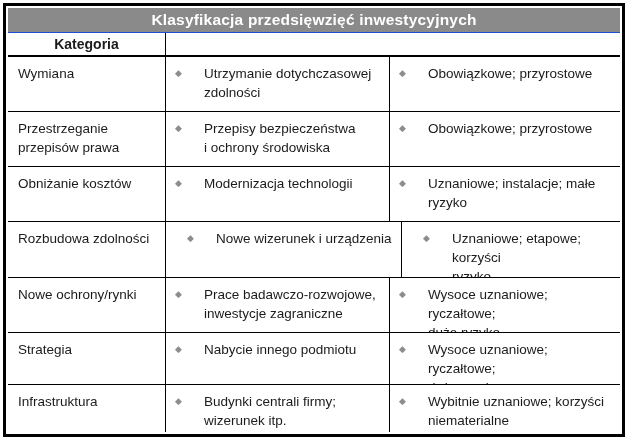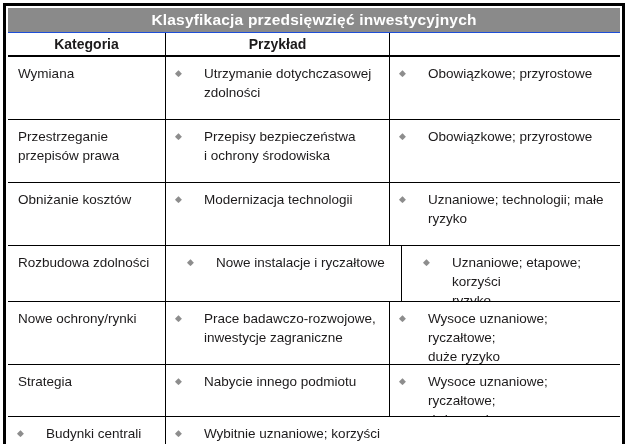--- a/index.html
+++ b/index.html
@@ -43,21 +43,21 @@
   .header-cell {
     display: flex;
     align-items: center;
     justify-content: center;
     font-weight: bold;
     font-size: 14px;
     box-sizing: border-box;
   }
   .body-row { border-bottom: 1px solid #000000; }
   .body-row.last { border-bottom: none; }
-  .r55 { height: 63px; }
+  .r55 { height: 55px; }
   .r56 { height: 56px; gap: 12px; }
   .r52 { height: 52px; }
   .r47 { height: 47px; }
   .cell {
     box-sizing: border-box;
     padding: 7px 8px 0 10px;
     font-size: 13.5px;
     line-height: 19px;
     white-space: pre-line;
     overflow: hidden;
@@ -85,21 +85,20 @@
 </head>
 <body>
 
 <div class="page">
   <div class="table-frame">
 
     <div class="title-bar">Klasyfikacja przedsięwzięć inwestycyjnych</div>
 
     <div class="grid-row header-row">
       <div class="header-cell div-r">Kategoria</div>
-      <div class="header-cell div-r">Przykład</div>
     </div>
 
     <div class="grid-row body-row r55">
       <div class="cell div-r">Wymiana</div>
       <div class="cell div-r bulleted">
         <span class="bullet">◆</span>
         <div class="cell-text">Utrzymanie dotychczasowej
 zdolności</div>
       </div>
       <div class="cell bulleted">
@@ -123,30 +122,30 @@
     </div>
 
     <div class="grid-row body-row r55">
       <div class="cell div-r">Obniżanie kosztów</div>
       <div class="cell div-r bulleted">
         <span class="bullet">◆</span>
         <div class="cell-text">Modernizacja technologii</div>
       </div>
       <div class="cell bulleted">
         <span class="bullet">◆</span>
-        <div class="cell-text">Uznaniowe; technologii; małe
+        <div class="cell-text">Uznaniowe; instalacje; małe
 ryzyko</div>
       </div>
     </div>
 
     <div class="grid-row body-row r56">
       <div class="cell div-r">Rozbudowa zdolności</div>
       <div class="cell div-r bulleted">
         <span class="bullet">◆</span>
-        <div class="cell-text">Nowe instalacje i ryczałtowe</div>
+        <div class="cell-text">Nowe wizerunek i urządzenia</div>
       </div>
       <div class="cell bulleted">
         <span class="bullet">◆</span>
         <div class="cell-text">Uznaniowe; etapowe; korzyści
 ryzyko</div>
       </div>
     </div>
 
     <div class="grid-row body-row r55">
       <div class="cell div-r">Nowe ochrony/rynki</div>
@@ -169,20 +168,21 @@
         <div class="cell-text">Nabycie innego podmiotu</div>
       </div>
       <div class="cell bulleted">
         <span class="bullet">◆</span>
         <div class="cell-text">Wysoce uznaniowe; ryczałtowe;
 duże ryzyko</div>
       </div>
     </div>
 
     <div class="grid-row body-row last r47">
+      <div class="cell div-r">Infrastruktura</div>
       <div class="cell div-r bulleted">
         <span class="bullet">◆</span>
         <div class="cell-text">Budynki centrali firmy;
 wizerunek itp.</div>
       </div>
       <div class="cell bulleted">
         <span class="bullet">◆</span>
         <div class="cell-text">Wybitnie uznaniowe; korzyści
 niematerialne</div>
       </div>

